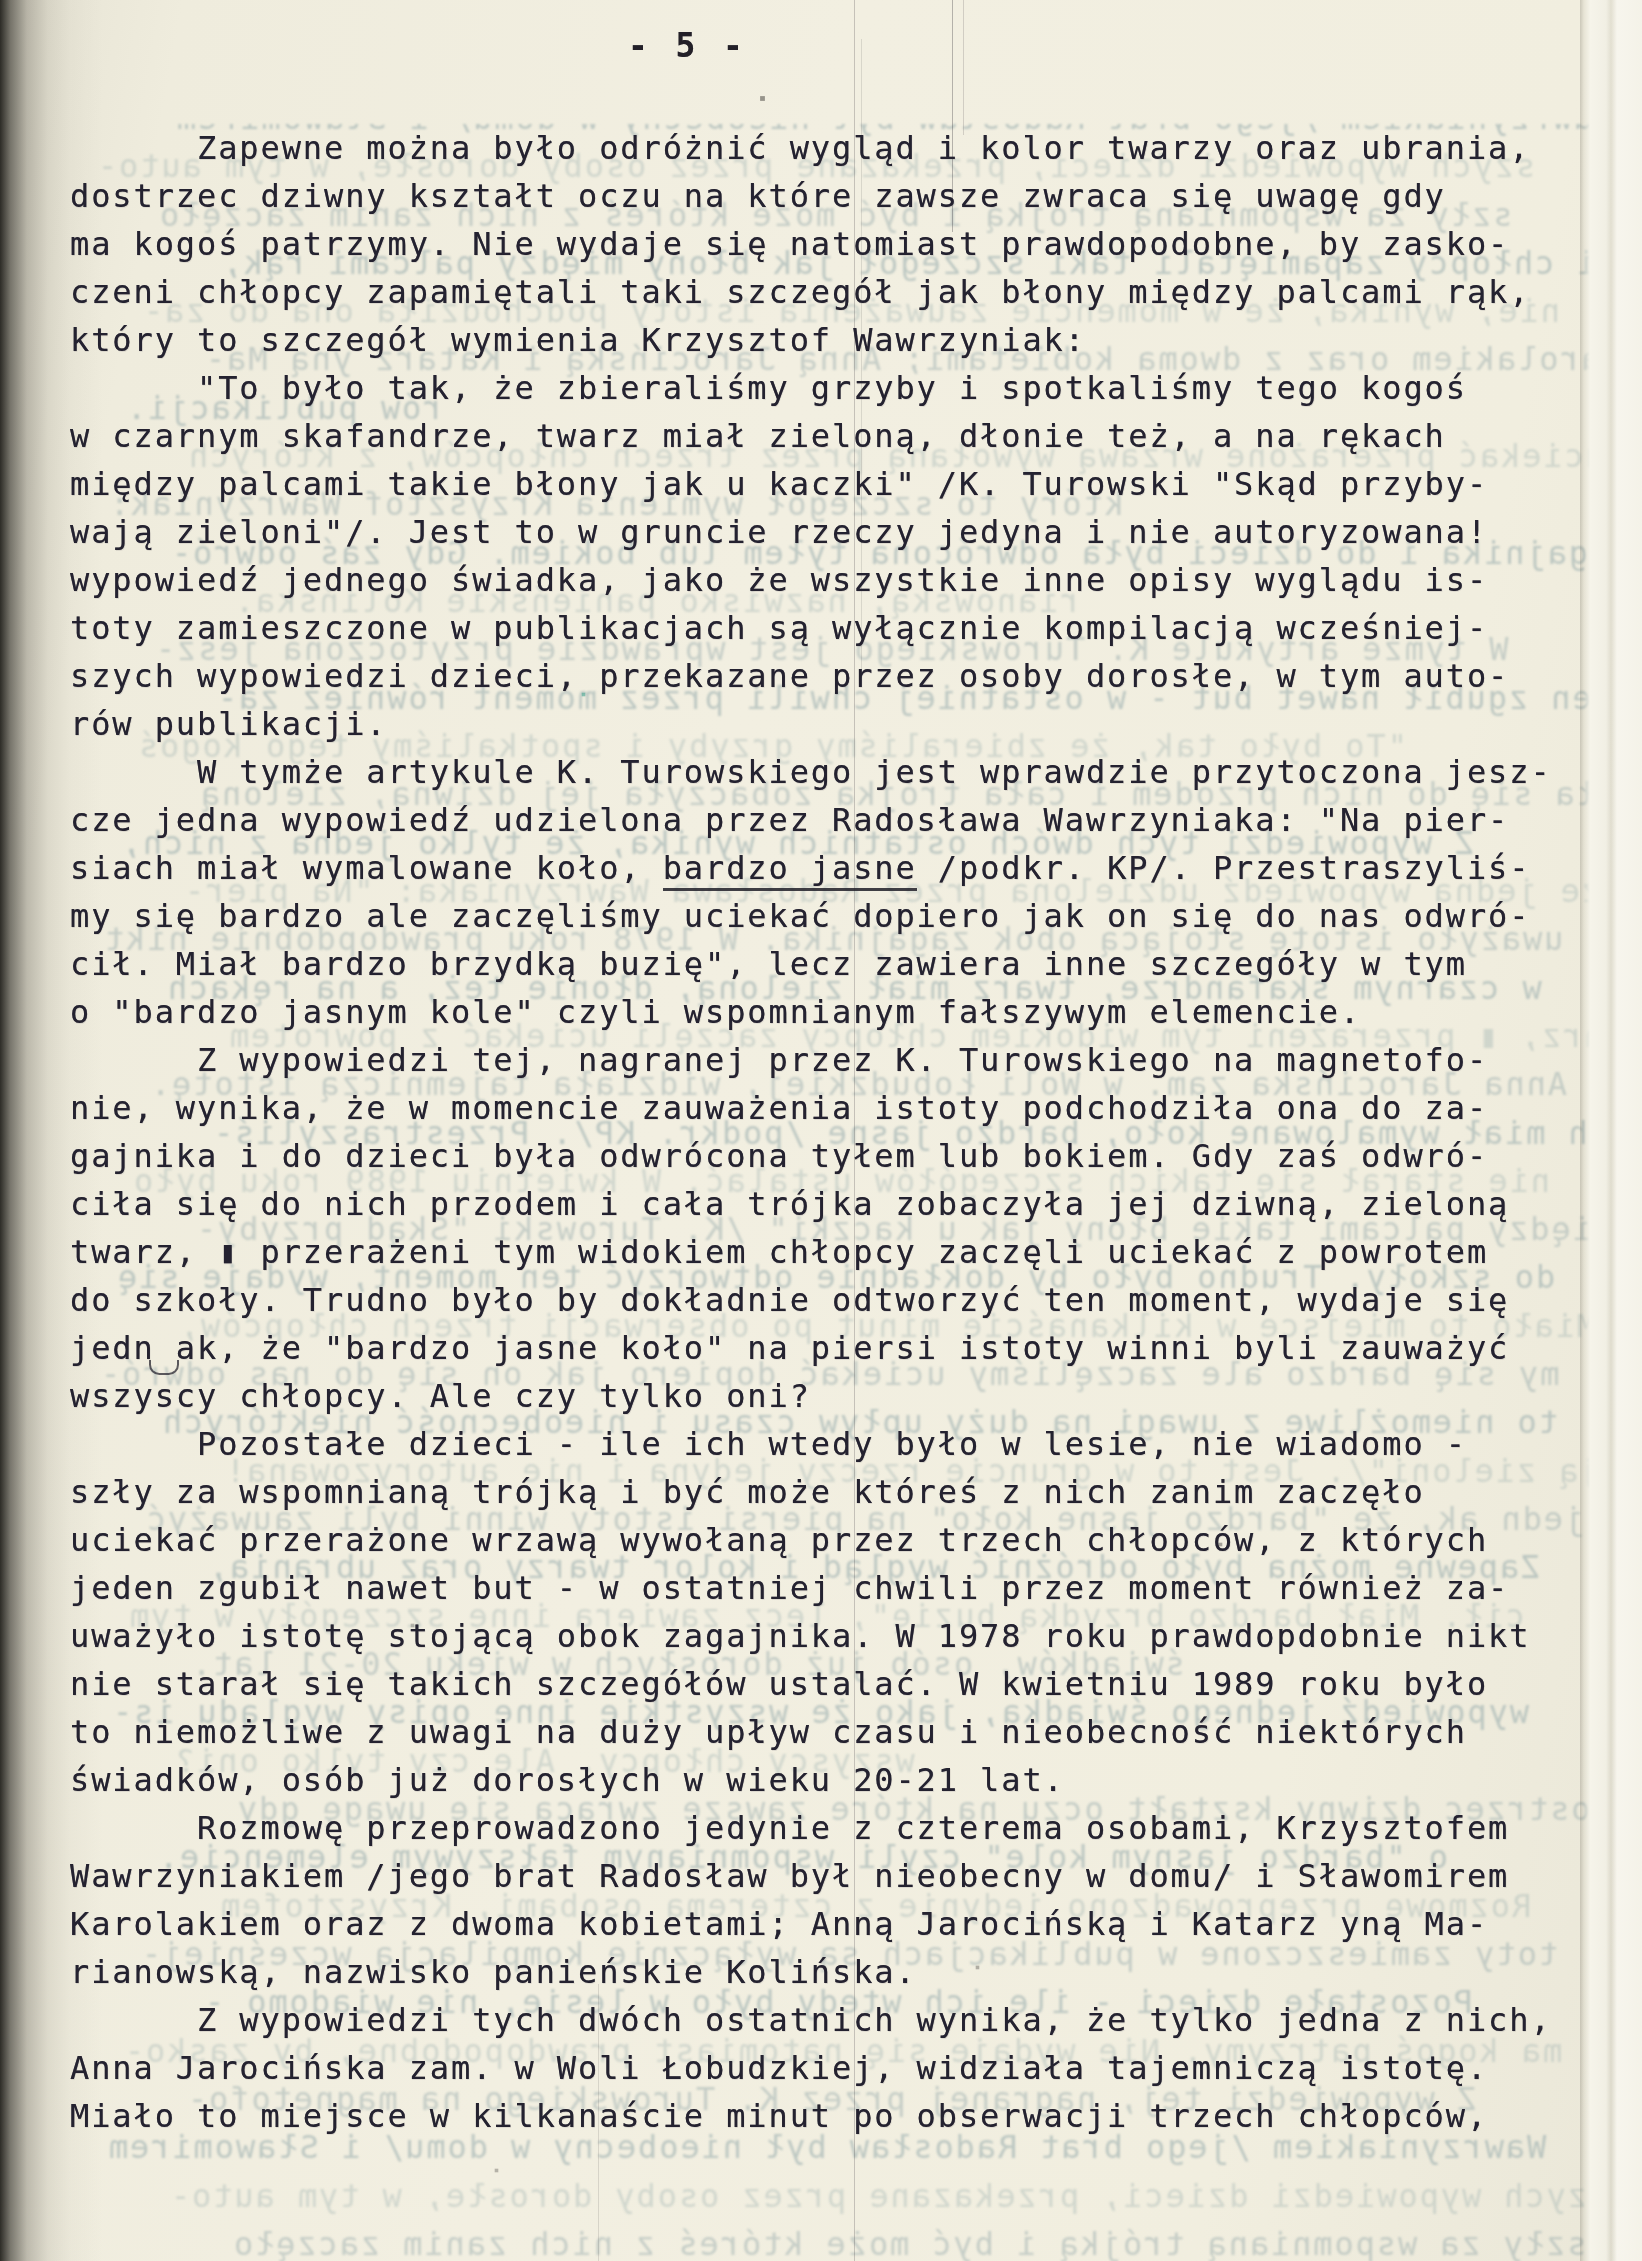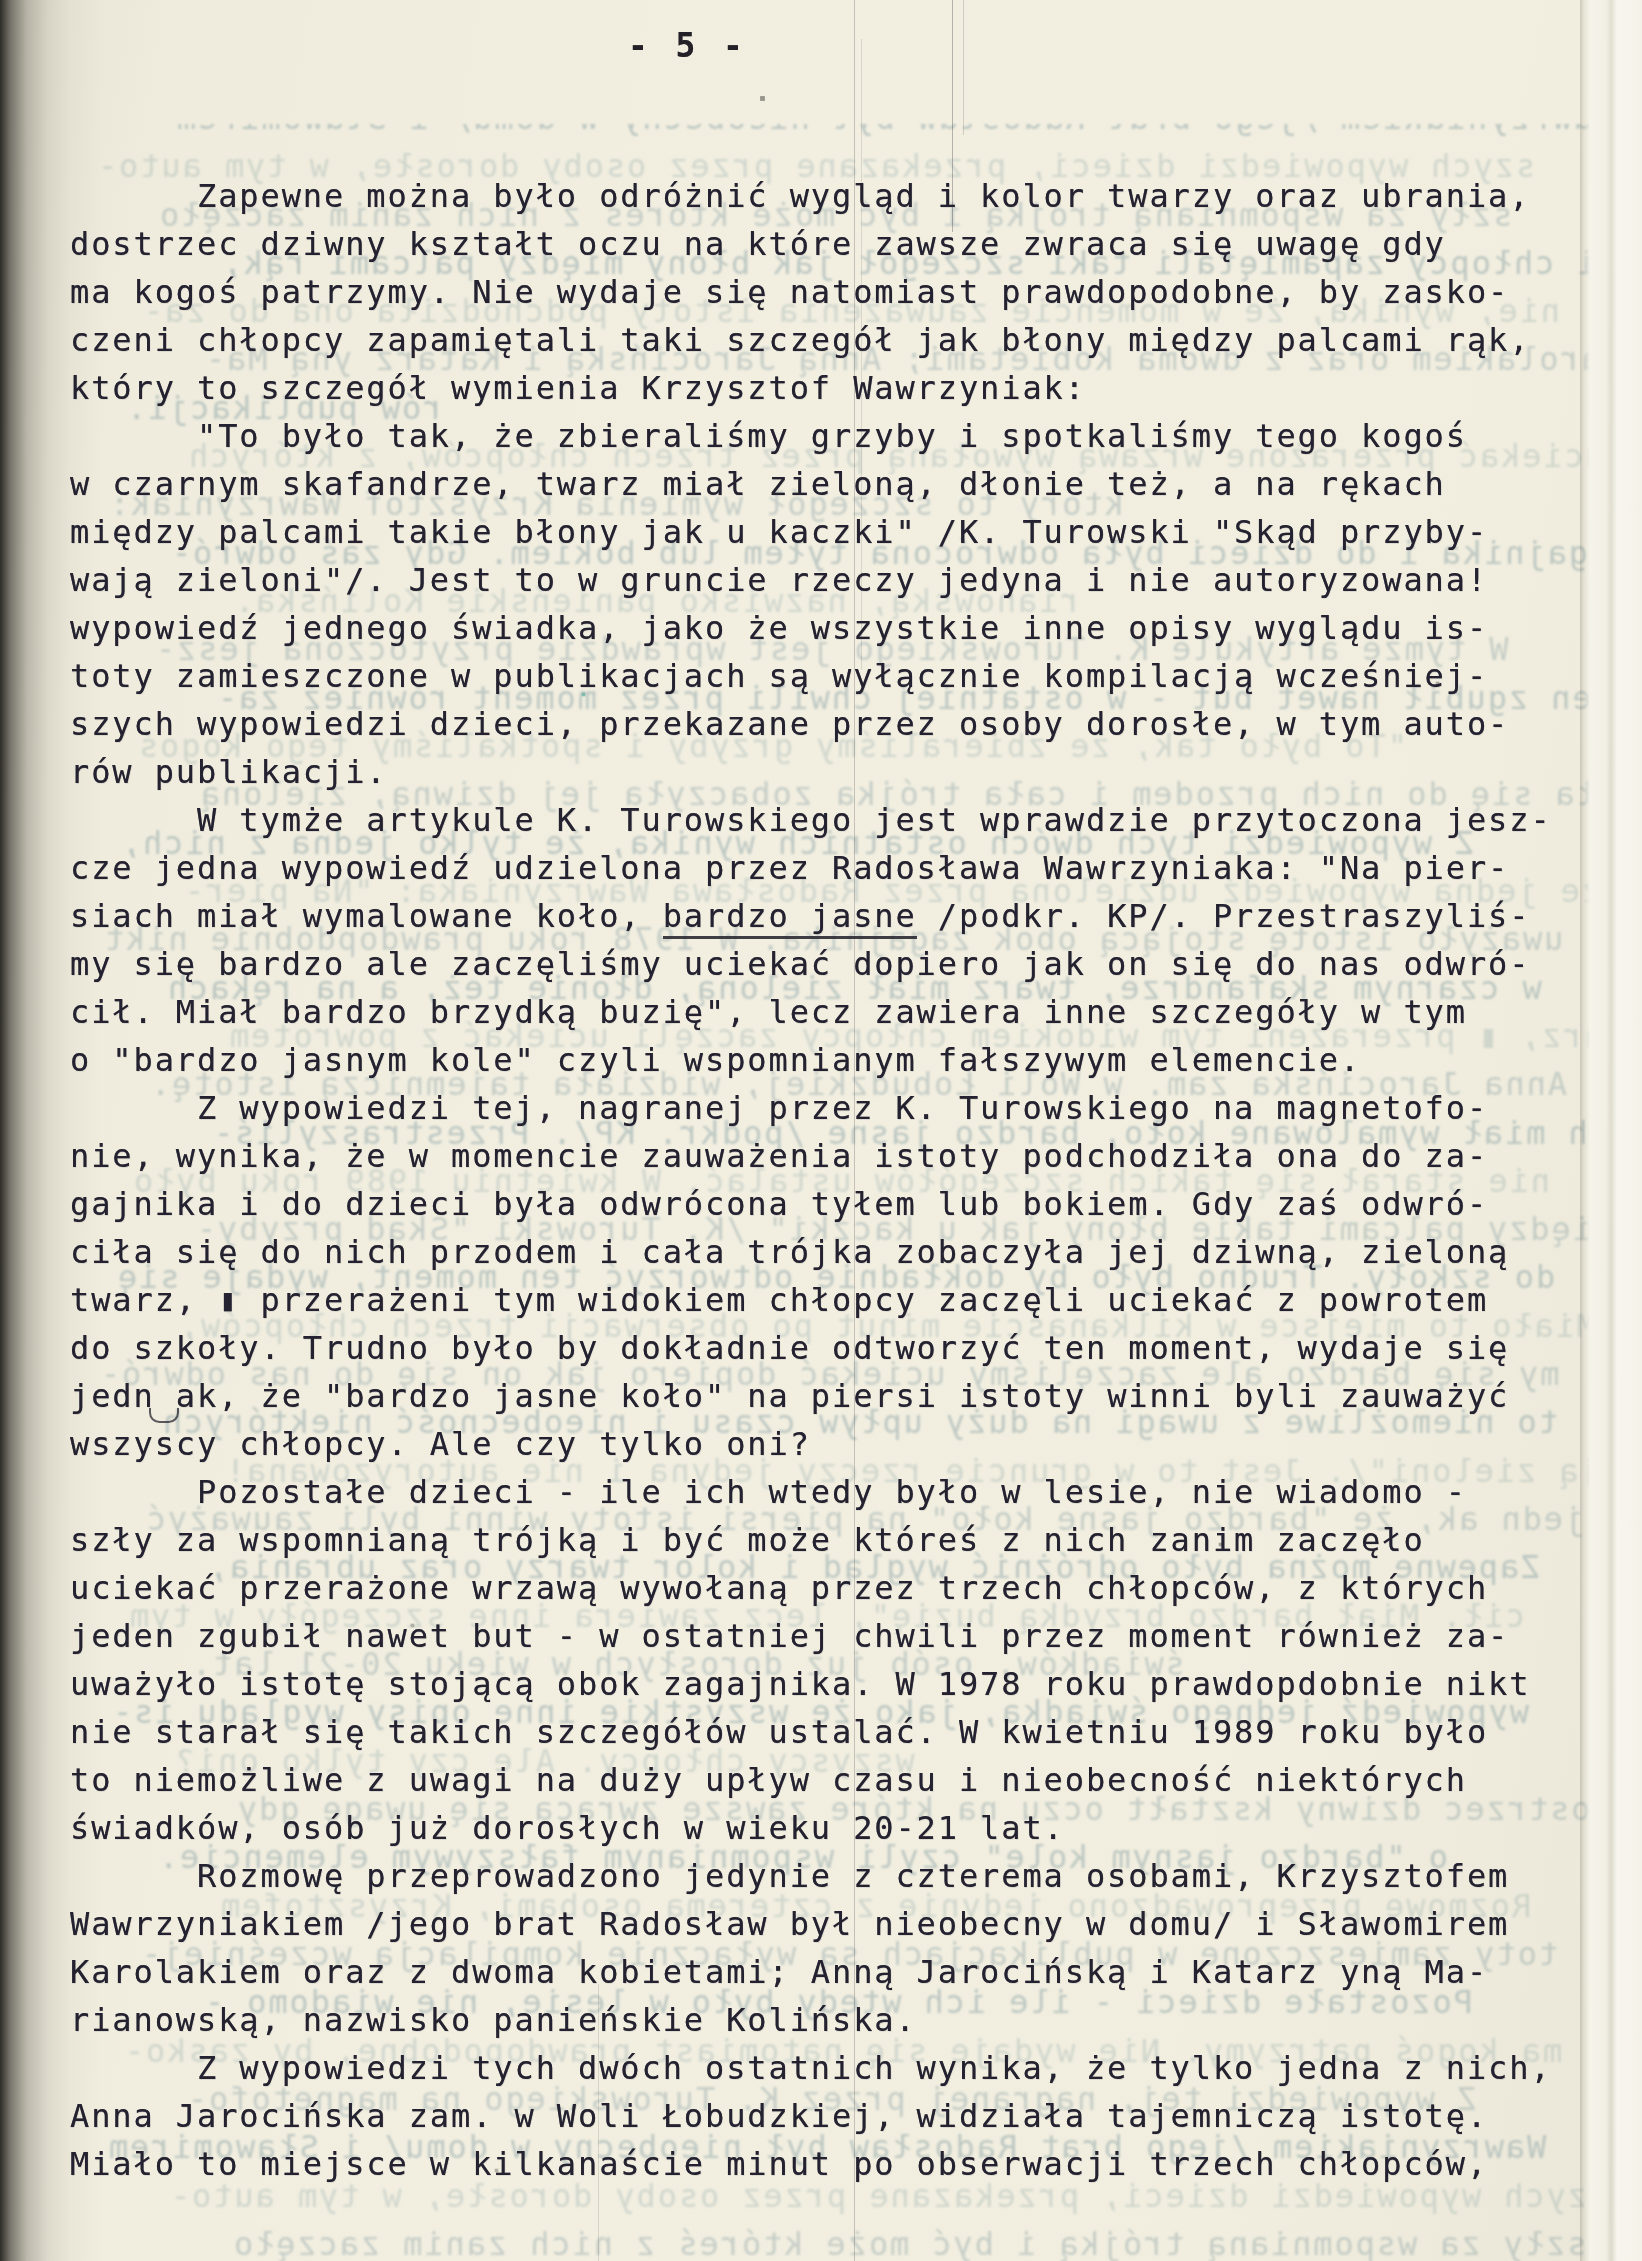--- a/index.html
+++ b/index.html
@@ -37,21 +37,21 @@
       977px 1967px 0 1.3px rgba(40,38,36,0.32),
       496px 2170px 0 1.3px rgba(40,38,36,0.30);
   }
   .pageno{
     position:absolute;left:628px;top:26px;z-index:6;
     font-size:33px;font-weight:bold;letter-spacing:3.9px;color:#232028;
     text-shadow:0 0 0.6px rgba(35,32,40,0.6);
   }
   .text-layer{
     position:absolute;left:70px;top:124px;width:1520px;z-index:6;
-    color:#242230;font-size:32px;letter-spacing:1.9px;line-height:48px;white-space:pre;margin-top:48px;
+    color:#242230;font-size:32px;letter-spacing:1.9px;line-height:48px;white-space:pre;
   }
   .line{
     height:48px;
     text-shadow:0 0 0.6px rgba(36,34,48,0.55), 0.6px 0.6px 0 rgba(36,34,48,0.10);
   }
   .ghost-layer{
     position:absolute;left:70px;top:124px;width:1520px;height:2143px;z-index:2;
     font-size:32px;letter-spacing:1.9px;white-space:pre;filter:blur(1px);overflow:hidden;
     pointer-events:none;
   }

